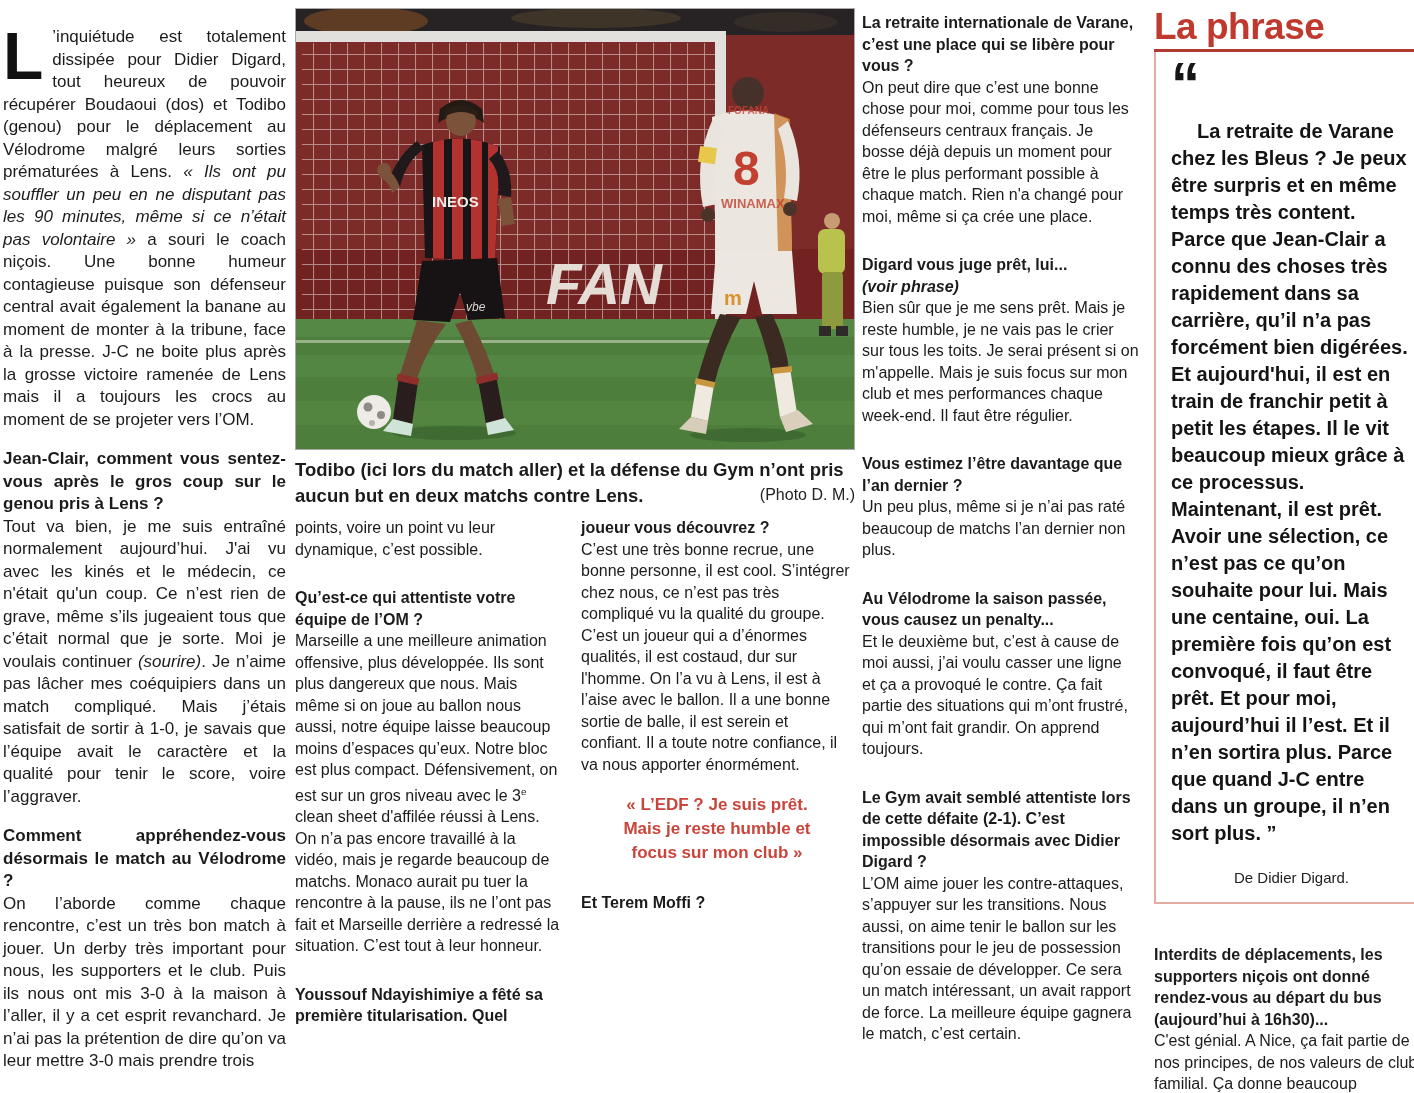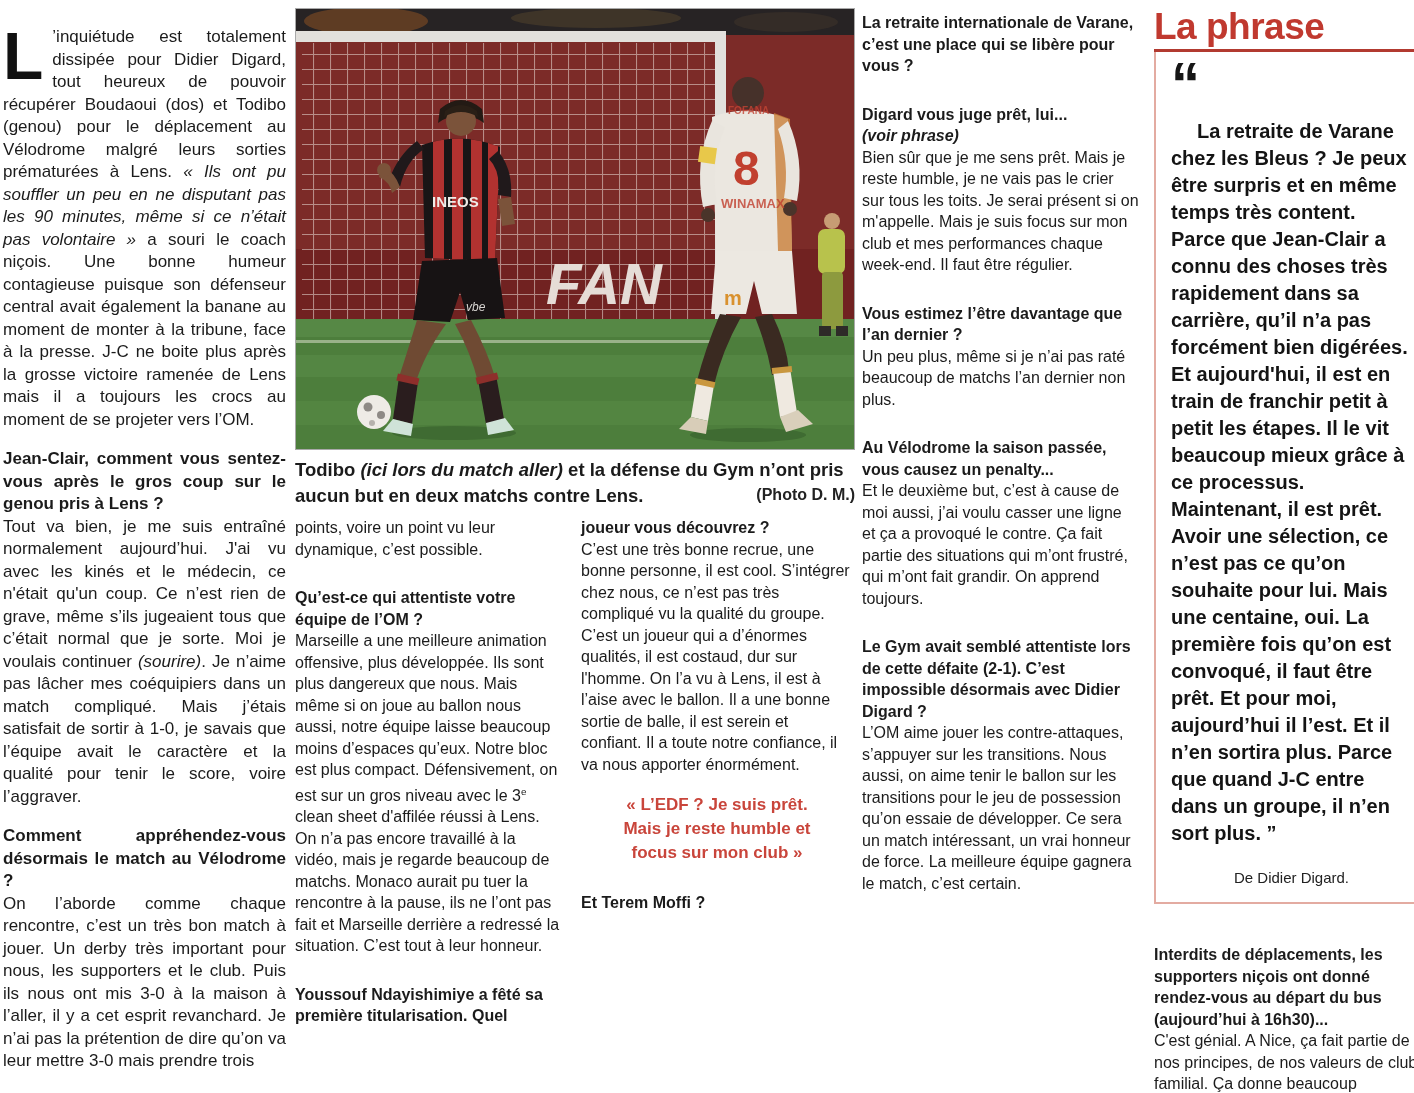--- a/index.html
+++ b/index.html
@@ -19,22 +19,22 @@
   .blk.pull{color:#c9453b;font-weight:700;text-align:center;font-size:17px;line-height:24px;margin-top:18px;margin-bottom:13px;}
   span.i{font-style:italic;}
   span.s{vertical-align:super;font-size0:10px;font-size:.62em;}
   .dropcap-letter{float:left;font-weight:700;font-size:66px;line-height:52px;padding:4px 9px 0 0;color:#111;}
 
   
   #photo{position:absolute;left:295px;top:8px;width:558px;height:440px;border:1px solid #a9a9a9;background:#eab308;}
   #photo svg{display:block;}
   #caption{position:absolute;left:295px;top:457px;width:560px;font-size:18.5px;line-height:26px;}
   .cap-b{font-weight:700;}
-  .cap-bi{font-weight:700;font-style:italic;}
-  #credit{position:absolute;right:0;bottom:1px;font-weight:700;font-size:16px;color:#222;}
+  .cap-bi{font-weight:700;}
+  #credit{position:absolute;right:0;bottom:1px;font-weight:400;font-size:16px;color:#222;}
 
   
   #sidebar{position:absolute;left:1154px;top:8px;width:272px;}
   #sb-title{color:#c0392f;font-weight:700;font-size:37px;line-height:38px;letter-spacing:-.5px;
             border-bottom:3px solid #b23a30;padding-bottom:3px;margin:0;}
   #quote-box{border:2px solid #e3aba1;border-top:none;padding:14px 10px 14px 15px;}
   #quote-mark{display:block;font-weight:700;font-size:58px;line-height:34px;height:36px;color:#161616;}
   #quote-text{font-weight:700;font-size:20px;line-height:27px;text-indent:26px;margin:16px 0 0;color:#141414;}
   #attribution{text-align:center;font-size:15px;margin:22px 2px 2px 0;color:#222;}
   #sb-lower{margin-top:40px;font-size:16px;line-height:21.5px;}
@@ -160,28 +160,29 @@
     <p class="blk q"><span>Youssouf Ndayishimiye a fêté sa première titularisation. Quel</span></p>
   </div>
 <div id="col3" class="col icol">
     <p class="blk q"><span>joueur vous découvrez ?</span></p>
     <p class="blk para"><span>C’est une très bonne recrue, une bonne personne, il est cool. S’intégrer chez nous, ce n’est pas très compliqué vu la qualité du groupe. C’est un joueur qui a d’énormes qualités, il est costaud, dur sur l'homme. On l’a vu à Lens, il est à l’aise avec le ballon. Il a une bonne sortie de balle, il est serein et confiant. Il a toute notre confiance, il va nous apporter énormément.</span></p>
     <p class="blk pull"><span>« L’EDF ? Je suis prêt.</span><br><span>Mais je reste humble et</span><br><span>focus sur mon club »</span></p>
     <p class="blk q"><span>Et Terem Moffi ?</span></p>
   </div>
 <div id="col4" class="col icol">
     <p class="blk q"><span>La retraite internationale de Varane, c’est une place qui se libère pour vous ?</span></p>
+    <p class="blk para"><span>On peut dire que c’est une bonne chose pour moi, comme pour tous les défenseurs centraux français. Je bosse déjà depuis un moment pour être le plus performant possible à chaque match. Rien n'a changé pour moi, même si ça crée une place.</span></p>
     <p class="blk q"><span>Digard vous juge prêt, lui...</span><br><span class="i">(voir phrase)</span></p>
     <p class="blk para"><span>Bien sûr que je me sens prêt. Mais je reste humble, je ne vais pas le crier sur tous les toits. Je serai présent si on m'appelle. Mais je suis focus sur mon club et mes performances chaque week-end. Il faut être régulier.</span></p>
     <p class="blk q"><span>Vous estimez l’être davantage que l’an dernier ?</span></p>
     <p class="blk para"><span>Un peu plus, même si je n’ai pas raté beaucoup de matchs l’an dernier non plus.</span></p>
     <p class="blk q"><span>Au Vélodrome la saison passée, vous causez un penalty...</span></p>
     <p class="blk para"><span>Et le deuxième but, c’est à cause de moi aussi, j’ai voulu casser une ligne et ça a provoqué le contre. Ça fait partie des situations qui m’ont frustré, qui m’ont fait grandir. On apprend toujours.</span></p>
     <p class="blk q"><span>Le Gym avait semblé attentiste lors de cette défaite (2-1). C’est impossible désormais avec Didier Digard ?</span></p>
-    <p class="blk para"><span>L’OM aime jouer les contre-attaques, s’appuyer sur les transitions. Nous aussi, on aime tenir le ballon sur les transitions pour le jeu de possession qu’on essaie de développer. Ce sera un match intéressant, un vrai honneur de force. La meilleure équipe gagnera le match, c’est certain.</span></p>
+    <p class="blk para"><span>L’OM aime jouer les contre-attaques, s’appuyer sur les transitions. Nous aussi, on aime tenir le ballon sur les transitions pour le jeu de possession qu’on essaie de développer. Ce sera un match intéressant, un avait rapport de force. La meilleure équipe gagnera le match, c’est certain.</span></p>
   </div>
 
 <div id="sidebar">
   <h2 id="sb-title">La phrase</h2>
   <div id="quote-box">
     <span id="quote-mark">“</span>
     <p id="quote-text">La retraite de Varane chez les Bleus ? Je peux être surpris et en même temps très content. Parce que Jean-Clair a connu des choses très rapidement dans sa carrière, qu’il n’a pas forcément bien digérées. Et aujourd'hui, il est en train de franchir petit à petit les étapes. Il le vit beaucoup mieux grâce à ce processus. Maintenant, il est prêt. Avoir une sélection, ce n’est pas ce qu’on souhaite pour lui. Mais une centaine, oui. La première fois qu’on est convoqué, il faut être prêt. Et pour moi, aujourd’hui il l’est. Et il n’en sortira plus. Parce que quand J-C entre dans un groupe, il n’en sort plus. ”</p>
     <div id="attribution">De Didier Digard.</div>
   </div>
   <div id="sb-lower">

